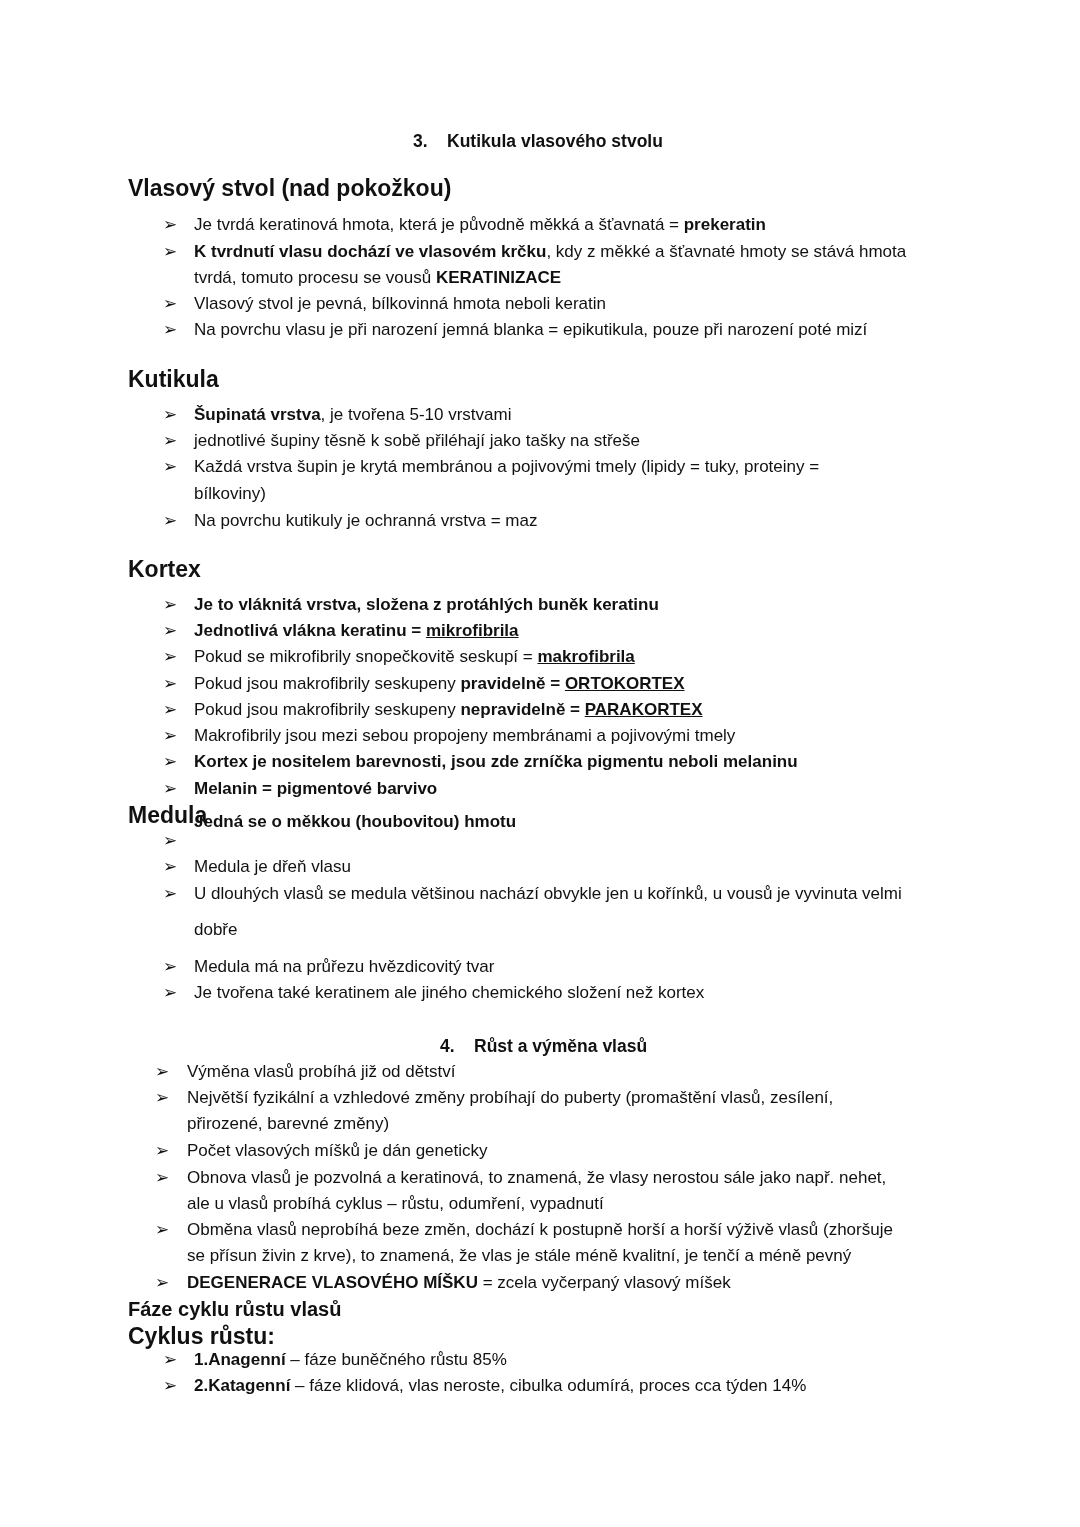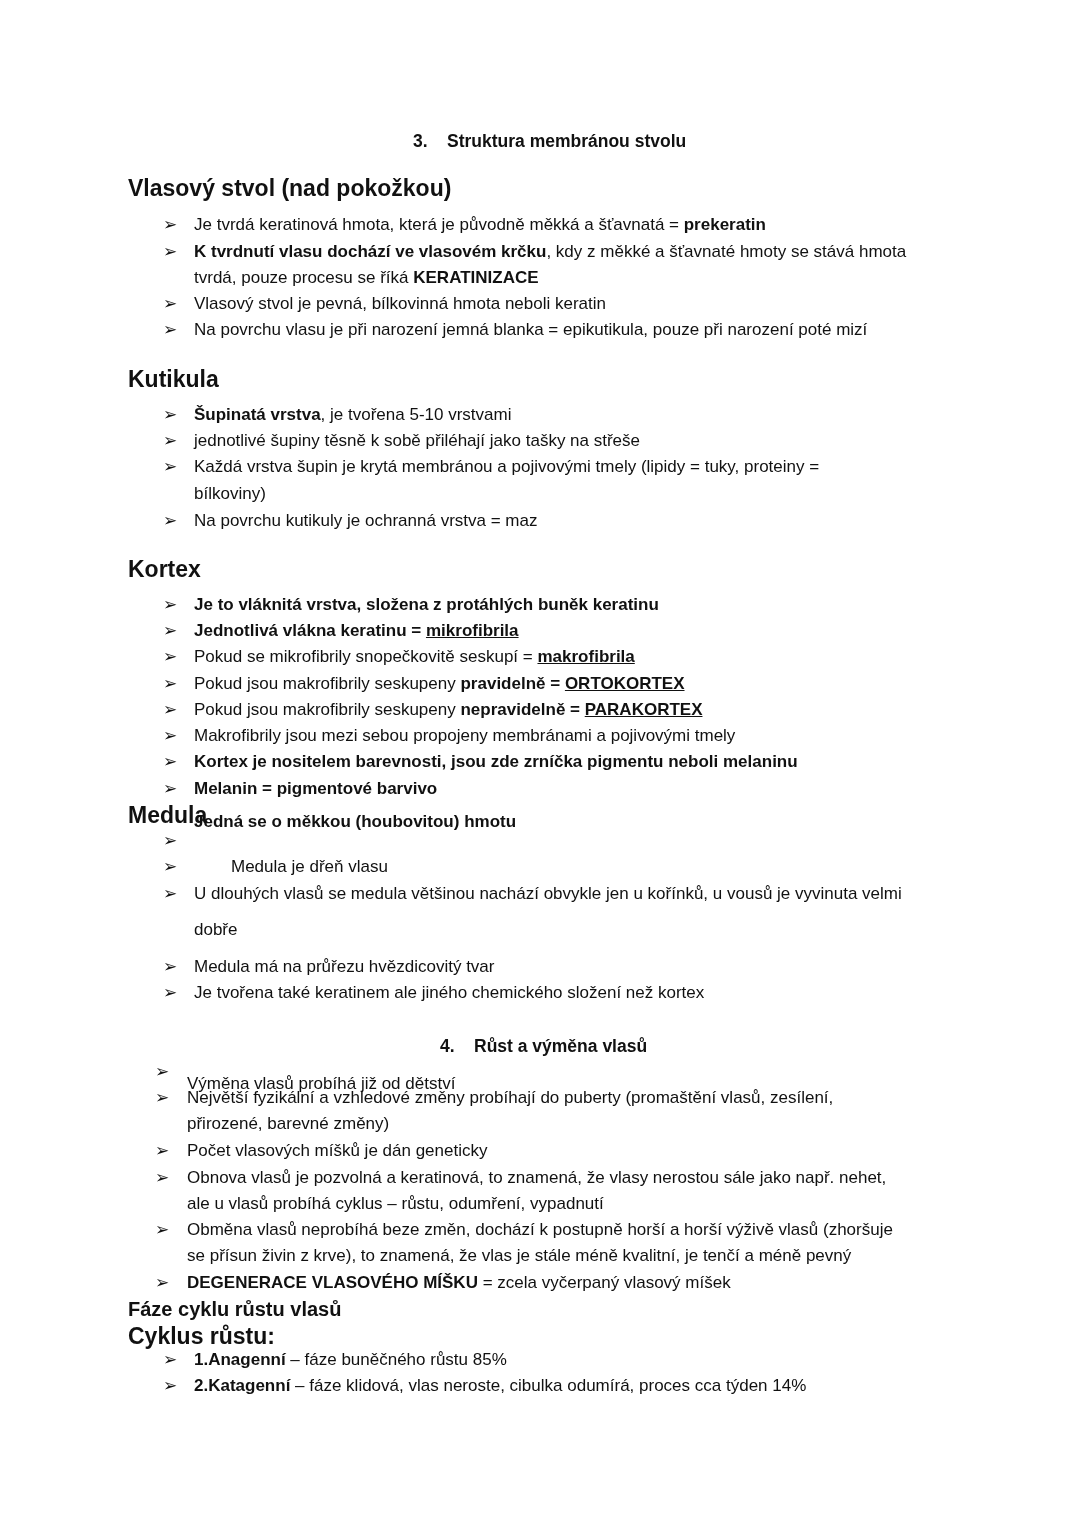--- a/index.html
+++ b/index.html
@@ -12,32 +12,32 @@
     .arrow { position: absolute; font-size: 17px; line-height: 20px; }
     .b { font-weight: bold; }
     .u { text-decoration: underline; }
     .num { display: inline-block; width: 34px; }
   </style>
 </head>
 <body>
 
 <div id="page">
   <div class="abs title" style="left:413px; top:131px;">
-    <span class="num">3.</span><span>Struktura membránou stvolu</span>
+    <span class="num">3.</span><span>Kutikula vlasového stvolu</span>
   </div>
   <div class="abs title" style="left:440px; top:1036px;">
     <span class="num">4.</span><span>Růst a výměna vlasů</span>
   </div>
   <div id="content">
       <div class="abs heading" style="left: 128px; top: 178px;">Vlasový stvol (nad pokožkou)</div>
       <span class="arrow" style="left: 163px; top: 215px;">➢</span>
       <div class="abs" style="left: 194px; top: 215px;"><span>Je tvrdá keratinová hmota, která je původně měkká a šťavnatá = </span><span class="b">prekeratin</span></div>
       <span class="arrow" style="left: 163px; top: 242px;">➢</span>
       <div class="abs" style="left: 194px; top: 242px;"><span class="b">K tvrdnutí vlasu dochází ve vlasovém krčku</span><span>, kdy z měkké a šťavnaté hmoty se stává hmota</span></div>
-      <div class="abs" style="left: 194px; top: 268px;"><span>tvrdá, pouze procesu se říká </span><span class="b">KERATINIZACE</span></div>
+      <div class="abs" style="left: 194px; top: 268px;"><span>tvrdá, tomuto procesu se vousů </span><span class="b">KERATINIZACE</span></div>
       <span class="arrow" style="left: 163px; top: 294px;">➢</span>
       <div class="abs" style="left: 194px; top: 294px;"><span>Vlasový stvol je pevná, bílkovinná hmota neboli keratin</span></div>
       <span class="arrow" style="left: 163px; top: 320px;">➢</span>
       <div class="abs" style="left: 194px; top: 320px;"><span>Na povrchu vlasu je při narození jemná blanka = epikutikula, pouze při narození poté mizí</span></div>
       <div class="abs heading" style="left: 128px; top: 369px;">Kutikula</div>
       <span class="arrow" style="left: 163px; top: 405px;">➢</span>
       <div class="abs" style="left: 194px; top: 405px;"><span class="b">Šupinatá vrstva</span><span>, je tvořena 5-10 vrstvami</span></div>
       <span class="arrow" style="left: 163px; top: 431px;">➢</span>
       <div class="abs" style="left: 194px; top: 431px;"><span>jednotlivé šupiny těsně k sobě přiléhají jako tašky na střeše</span></div>
       <span class="arrow" style="left: 163px; top: 457px;">➢</span>
@@ -59,30 +59,30 @@
       <span class="arrow" style="left: 163px; top: 726px;">➢</span>
       <div class="abs" style="left: 194px; top: 726px;"><span>Makrofibrily jsou mezi sebou propojeny membránami a pojivovými tmely</span></div>
       <span class="arrow" style="left: 163px; top: 752px;">➢</span>
       <div class="abs" style="left: 194px; top: 752px;"><span class="b">Kortex je nositelem barevnosti, jsou zde zrníčka pigmentu neboli melaninu</span></div>
       <span class="arrow" style="left: 163px; top: 779px;">➢</span>
       <div class="abs" style="left: 194px; top: 779px;"><span class="b">Melanin = pigmentové barvivo</span></div>
       <div class="abs heading" style="left: 128px; top: 805px;">Medula</div>
       <span class="arrow" style="left: 163px; top: 831px;">➢</span>
       <div class="abs" style="left: 194px; top: 812px;"><span class="b">Jedná se o měkkou (houbovitou) hmotu</span></div>
       <span class="arrow" style="left: 163px; top: 857px;">➢</span>
-      <div class="abs" style="left: 194px; top: 857px; margin-left: 37px;"><span>Medula je dřeň vlasu</span></div>
+      <div class="abs" style="left: 194px; top: 857px;"><span>Medula je dřeň vlasu</span></div>
       <span class="arrow" style="left: 163px; top: 884px;">➢</span>
       <div class="abs" style="left: 194px; top: 884px;"><span>U dlouhých vlasů se medula většinou nachází obvykle jen u kořínků, u vousů je vyvinuta velmi</span></div>
       <div class="abs" style="left: 194px; top: 920px;"><span>dobře</span></div>
       <span class="arrow" style="left: 163px; top: 957px;">➢</span>
       <div class="abs" style="left: 194px; top: 957px;"><span>Medula má na průřezu hvězdicovitý tvar</span></div>
       <span class="arrow" style="left: 163px; top: 983px;">➢</span>
       <div class="abs" style="left: 194px; top: 983px;"><span>Je tvořena také keratinem ale jiného chemického složení než kortex</span></div>
       <span class="arrow" style="left: 155px; top: 1062px;">➢</span>
-      <div class="abs" style="left: 187px; top: 1062px; margin-top: 12px;"><span>Výměna vlasů probíhá již od dětství</span></div>
+      <div class="abs" style="left: 187px; top: 1062px;"><span>Výměna vlasů probíhá již od dětství</span></div>
       <span class="arrow" style="left: 155px; top: 1088px;">➢</span>
       <div class="abs" style="left: 187px; top: 1088px;"><span>Největší fyzikální a vzhledové změny probíhají do puberty (promaštění vlasů, zesílení,</span></div>
       <div class="abs" style="left: 187px; top: 1114px;"><span>přirozené, barevné změny)</span></div>
       <span class="arrow" style="left: 155px; top: 1141px;">➢</span>
       <div class="abs" style="left: 187px; top: 1141px;"><span>Počet vlasových míšků je dán geneticky</span></div>
       <span class="arrow" style="left: 155px; top: 1168px;">➢</span>
       <div class="abs" style="left: 187px; top: 1168px;"><span>Obnova vlasů je pozvolná a keratinová, to znamená, že vlasy nerostou sále jako např. nehet,</span></div>
       <div class="abs" style="left: 187px; top: 1194px;"><span>ale u vlasů probíhá cyklus – růstu, odumření, vypadnutí</span></div>
       <span class="arrow" style="left: 155px; top: 1220px;">➢</span>
       <div class="abs" style="left: 187px; top: 1220px;"><span>Obměna vlasů neprobíhá beze změn, dochází k postupně horší a horší výživě vlasů (zhoršuje</span></div>

